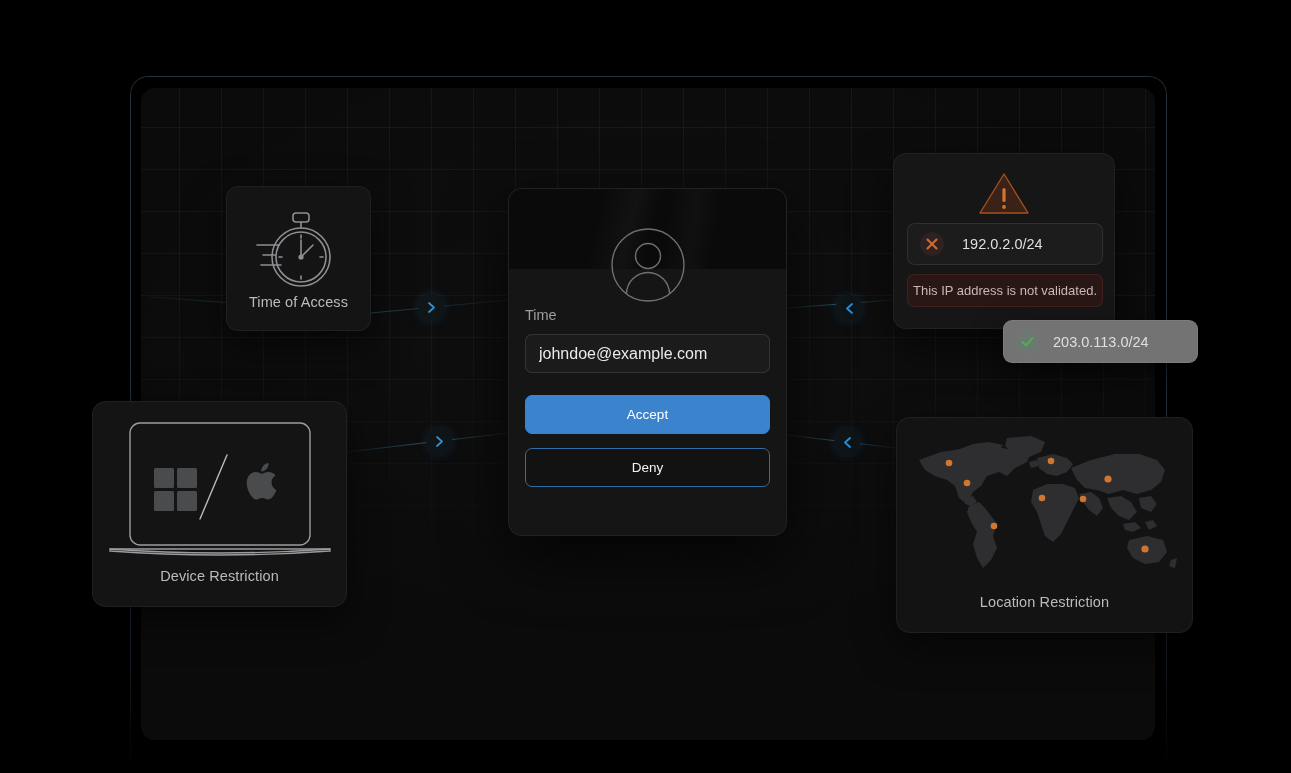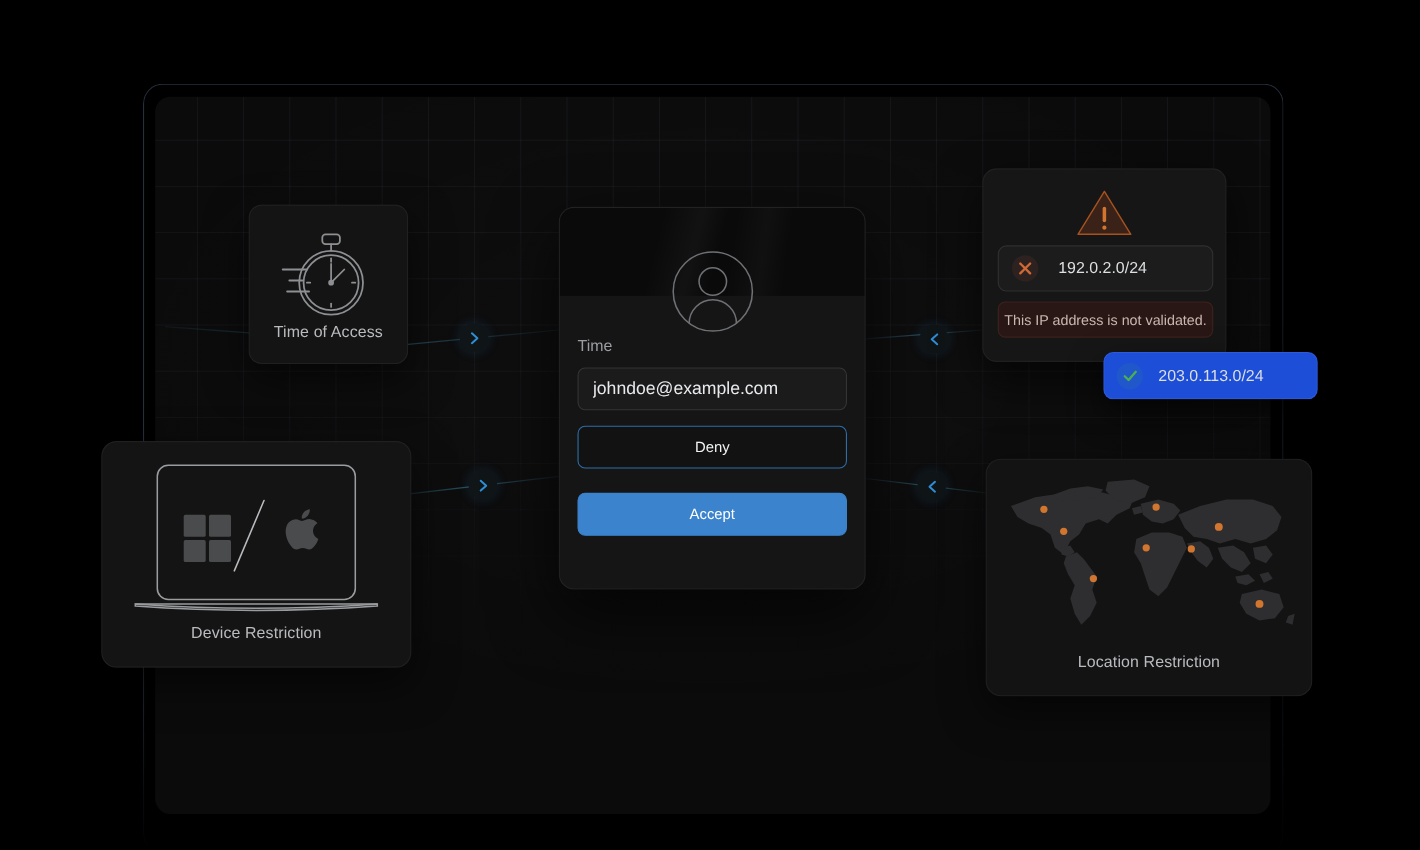--- a/index.html
+++ b/index.html
@@ -101,21 +101,21 @@
   }
   #node-time .icon-wrap {
     position: absolute; left: 0; right: 0; top: 20px;
     display: flex; justify-content: center;
   }
   #node-time .node-label { bottom: 20px; }
 
   
   #node-device {
     left: 92px; top: 401px;
-    width: 282px; height: 206px;
+    width: 255px; height: 206px;
   }
   #node-device .icon-wrap {
     position: absolute; left: 0; right: 0; top: 16px;
     display: flex; justify-content: center;
   }
   #node-device .node-label { bottom: 22px; }
 
   
   #node-location {
     left: 896px; top: 417px;
@@ -252,21 +252,21 @@
     color: #cbb7b2;
     font-size: 13px;
   }
 
   
   #ip-success {
     position: absolute;
     left: 1003px; top: 320px;
     width: 195px; height: 43px;
     border-radius: 9px;
-    background: #1d4ed8;
+    background: #737373;
     border: 1px solid rgba(255,255,255,0.07);
     box-shadow: 0 12px 30px rgba(0,0,0,0.6);
     display: flex;
     align-items: center;
     padding-left: 11px;
   }
   #ip-success .ip-text {
     color: #dddfe1;
     font-size: 14.5px;
     margin-left: 14px;
@@ -466,22 +466,22 @@
 
     <svg class="avatar" viewBox="0 0 76 76">
       <circle cx="38" cy="38" r="36" fill="none" stroke="#6e7073" stroke-width="1.4"></circle>
       <circle cx="38" cy="29" r="12.5" fill="none" stroke="#6e7073" stroke-width="1.4"></circle>
       <path d="M 16.5 67 a 21.5 21.5 0 0 1 43 0" fill="none" stroke="#6e7073" stroke-width="1.4"></path>
     </svg>
 
     <div class="card-body">
       <div class="field-label">Time</div>
       <input class="email-input" type="text" value="johndoe@example.com" style="">
+      <button class="btn btn-accept">Accept</button>
       <button class="btn btn-deny">Deny</button>
-      <button class="btn btn-accept">Accept</button>
     </div>
   </div>
 
   <div id="ip-panel">
     <div class="warn-wrap">
       <svg width="56" height="50" viewBox="0 0 56 50">
         <path d="M 28 6 L 52 45 L 4 45 Z" fill="#3a2218" stroke="#a5521f" stroke-width="1.3" stroke-linejoin="round"></path>
         <rect x="26.4" y="20" width="3.2" height="14" rx="1.6" fill="#d2762f"></rect>
         <circle cx="28" cy="39" r="1.9" fill="#d2762f"></circle>
       </svg>

